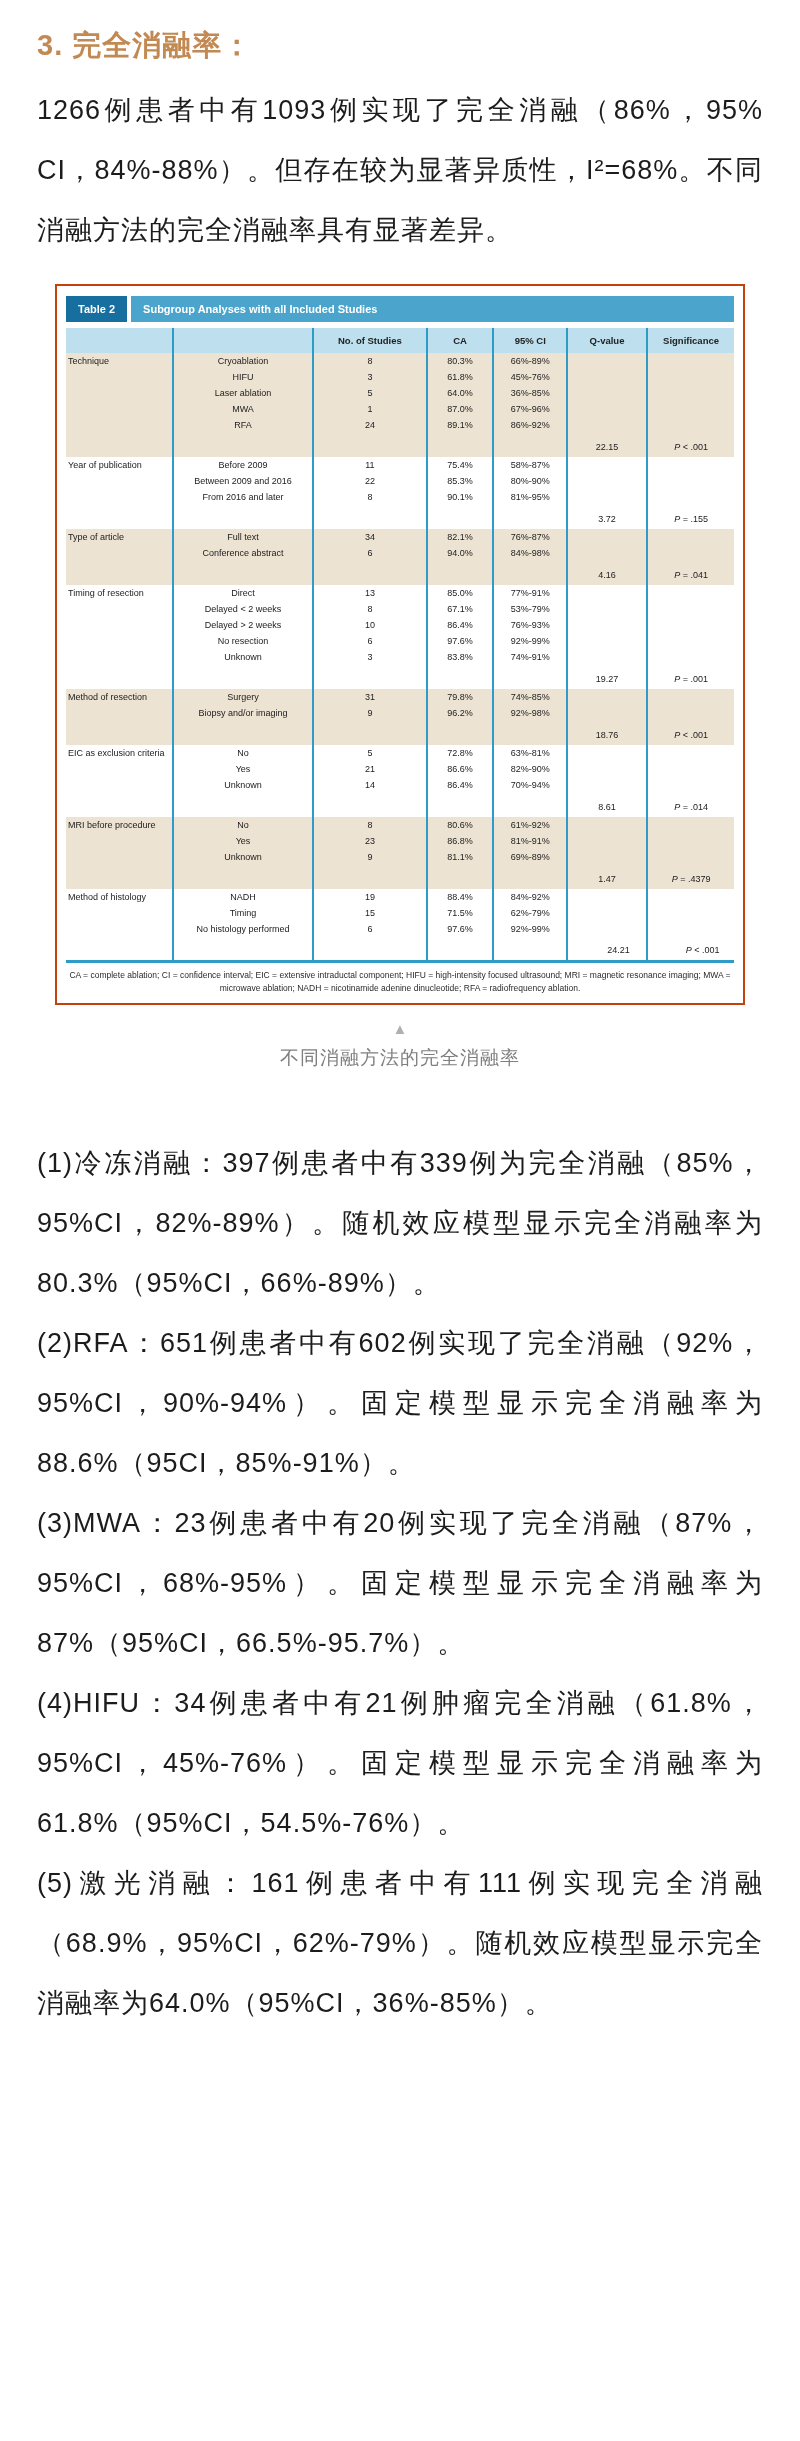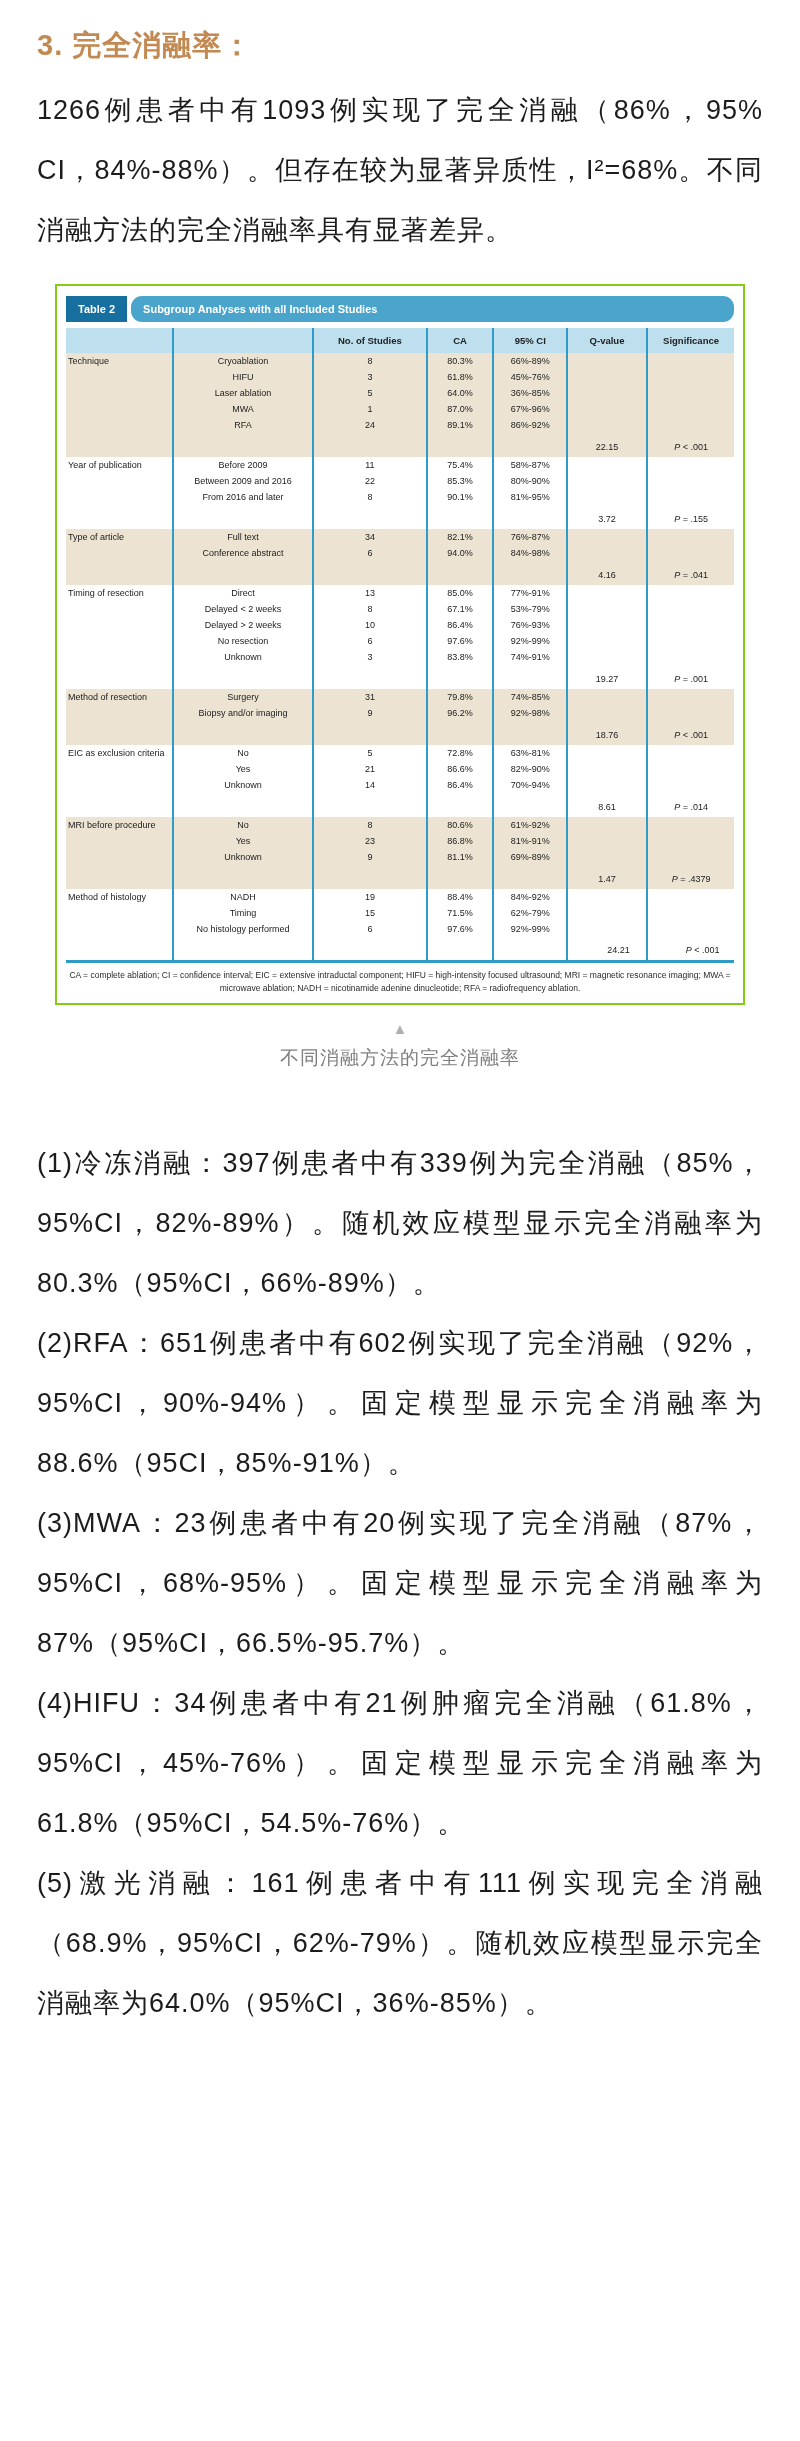--- a/index.html
+++ b/index.html
@@ -33,40 +33,39 @@
     line-height:60px;
     text-align:justify;
     text-justify:inter-ideograph;
     letter-spacing:1px;
     color:var(--ink);
   }
   .intro{margin-bottom:24px;}
   
   .figure{
     margin:10px 18px 0 18px;
-    border:2px solid #84cc16;
+    border:2px solid #c2410c;
     background:#fff;
     padding:10px 9px 8px 9px;
   }
   .fig-titlebar{display:flex;align-items:stretch;margin-bottom:6px;}
   .fig-label{
     background:var(--t-dark);
     color:#fff;font-weight:bold;
     font-size:11px;
     padding:7px 12px;
     white-space:nowrap;
   }
   .fig-band{
     background:var(--t-band);
     color:#fff;font-weight:bold;
     font-size:11px;
     flex:1;
     margin-left:4px;
     padding:7px 12px;
-    border-radius:11px;
   }
   table.sub{
     width:100%;
     border-collapse:collapse;
     table-layout:fixed;
     font-size:9px;
     color:#222;
   }
   table.sub th{
     background:var(--t-header);

